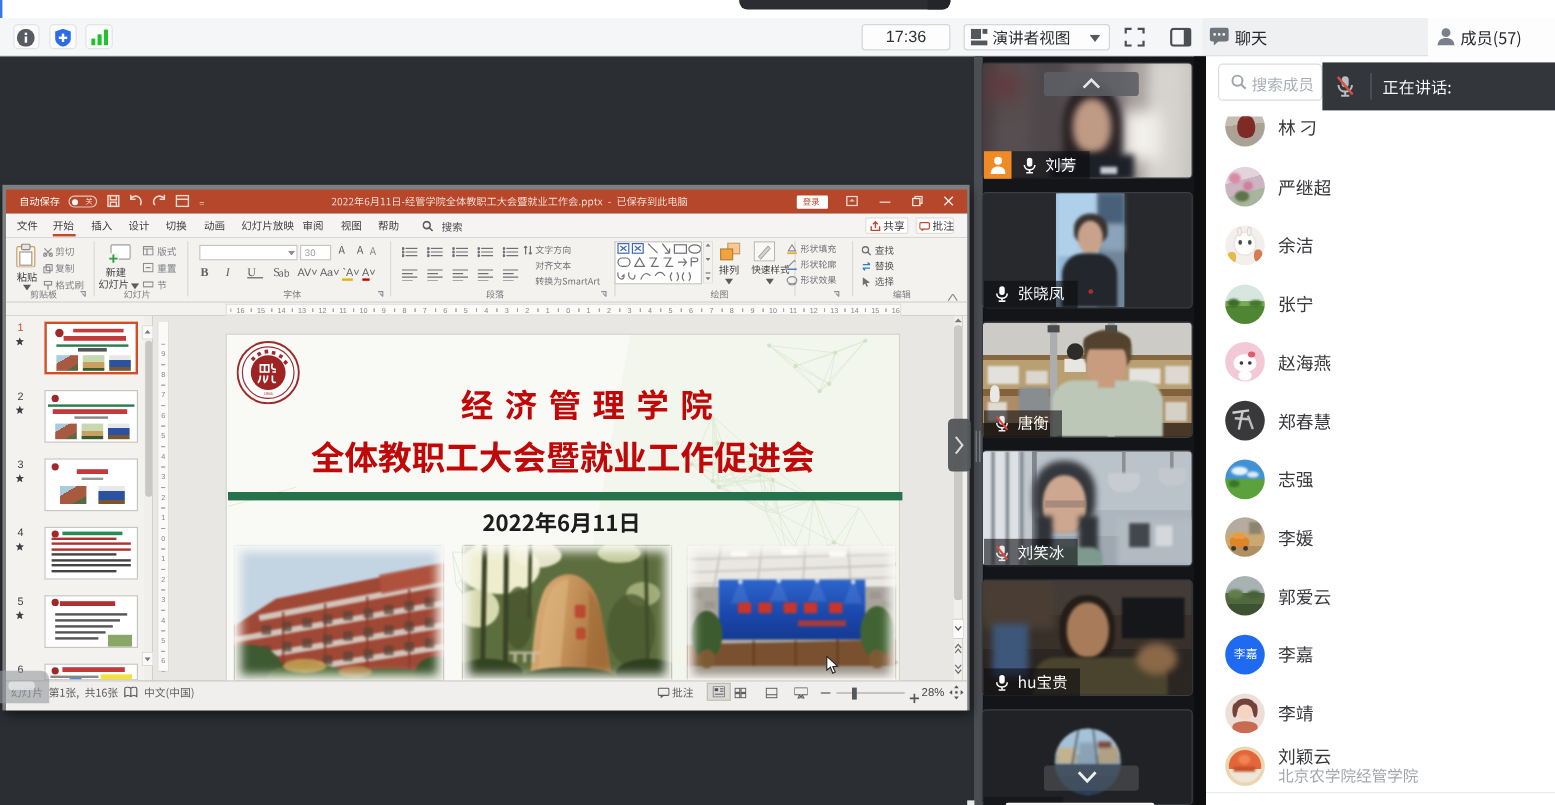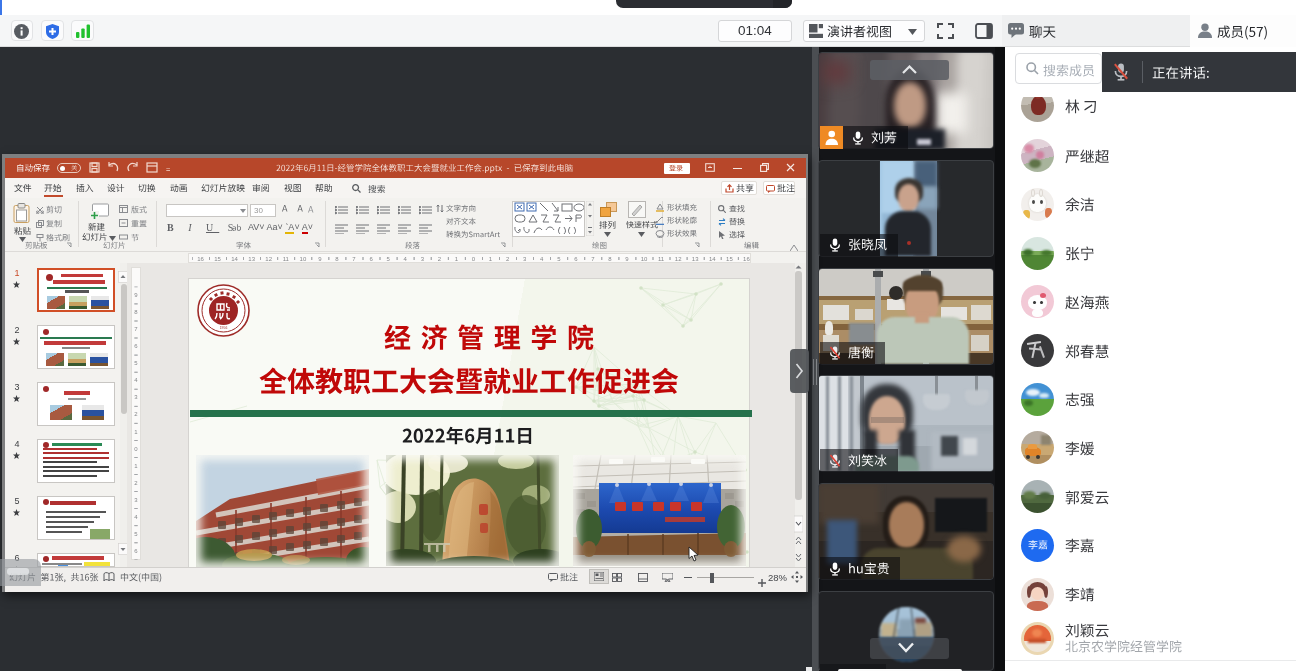--- a/index.html
+++ b/index.html
@@ -16,21 +16,21 @@
 <svg style="position:absolute;left:45px;top:23.5px" width="15" height="15">
     <path d="M7.5 0 L14 2.2 V8 C14 11.5 11 14 7.5 15 C4 14 1 11.5 1 8 V2.2 Z" fill="#2e6ce6"></path>
     <rect x="6.5" y="4" width="2" height="7" fill="#fff"></rect>
     <rect x="4" y="6.5" width="7" height="2" fill="#fff"></rect>
   </svg>
 <svg style="position:absolute;left:75.5px;top:23px" width="15" height="15" fill="#21c12f">
     <rect x="0" y="9" width="3.4" height="6" rx="1"></rect>
     <rect x="5.3" y="5.5" width="3.4" height="9.5" rx="1"></rect>
     <rect x="10.6" y="1.5" width="3.4" height="13.5" rx="1"></rect>
   </svg>
-<div style="position:absolute;left:718px;top:20px;width:74px;height:22px;border:1px solid #d5d6d8;border-radius:3px;background:#fdfdfe;font-size:13.5px;color:#303236;text-align:center;line-height:20px;">01:04</div>
+<div style="position:absolute;left:718px;top:20px;width:74px;height:22px;border:1px solid #d5d6d8;border-radius:3px;background:#fdfdfe;font-size:13.5px;color:#303236;text-align:center;line-height:20px;">17:36</div>
 <div style="position:absolute;left:803px;top:20px;width:122px;height:22px;border:1px solid #d5d6d8;border-radius:3px;background:#fdfdfe;"></div>
 <svg style="position:absolute;left:809px;top:24px" width="14" height="14" fill="#54575c">
     <rect x="0" y="0" width="8.5" height="8.5"></rect>
     <rect x="9.8" y="0" width="4.2" height="4.2"></rect>
     <rect x="0" y="9.8" width="14" height="4.2"></rect>
   </svg>
 <div style="position:absolute;left:827px;top:24px;width:65.0px;line-height:0"><svg width="65.0" height="15.9" viewBox="0 0 65.0 15.9" fill="#2b2d31">
       <path transform="translate(0.0,12.35) scale(0.013000,-0.013000)" d="M672 62C745 23 840 -37 887 -74L944 -27C894 11 799 67 727 103ZM487 95C432 50 341 8 260 -19C277 -32 304 -60 316 -75C396 -41 495 14 558 67ZM95 772C147 745 216 704 250 678L295 738C259 764 190 802 139 826ZM36 501C87 476 155 438 190 413L232 475C197 498 128 534 78 556ZM65 -10 132 -56C179 36 234 159 276 264L217 309C172 197 110 68 65 -10ZM536 829C550 804 565 772 575 745H309V582H378V681H857V582H929V745H659C648 775 629 815 610 845ZM410 255H576V170H410ZM648 255H820V170H648ZM410 396H576V311H410ZM648 396H820V311H648ZM380 591V529H576V454H343V111H890V454H648V529H850V591Z"></path>
       <path transform="translate(13.0,12.35) scale(0.013000,-0.013000)" d="M106 781C157 732 222 662 252 619L306 670C275 712 209 778 156 825ZM42 526V453H181V105C181 60 150 27 131 14C145 -2 166 -35 173 -53C186 -34 211 -13 376 115C367 129 355 158 349 178L253 108V526ZM743 572V337H566L567 384V572ZM492 839V646H356V572H492V384L491 337H335V262H487C475 151 440 44 345 -33C364 -44 392 -67 404 -81C513 7 551 129 562 262H743V-78H819V262H959V337H819V572H942V646H819V841H743V646H567V839Z"></path>
       <path transform="translate(26.0,12.35) scale(0.013000,-0.013000)" d="M837 806C802 760 764 715 722 673V714H473V840H399V714H142V648H399V519H54V451H446C319 369 178 302 32 252C47 236 70 205 80 189C142 213 204 239 264 269V-80H339V-47H746V-76H823V346H408C463 379 517 414 569 451H946V519H657C748 595 831 679 901 771ZM473 519V648H697C650 602 599 559 544 519ZM339 123H746V18H339ZM339 183V282H746V183Z"></path>

